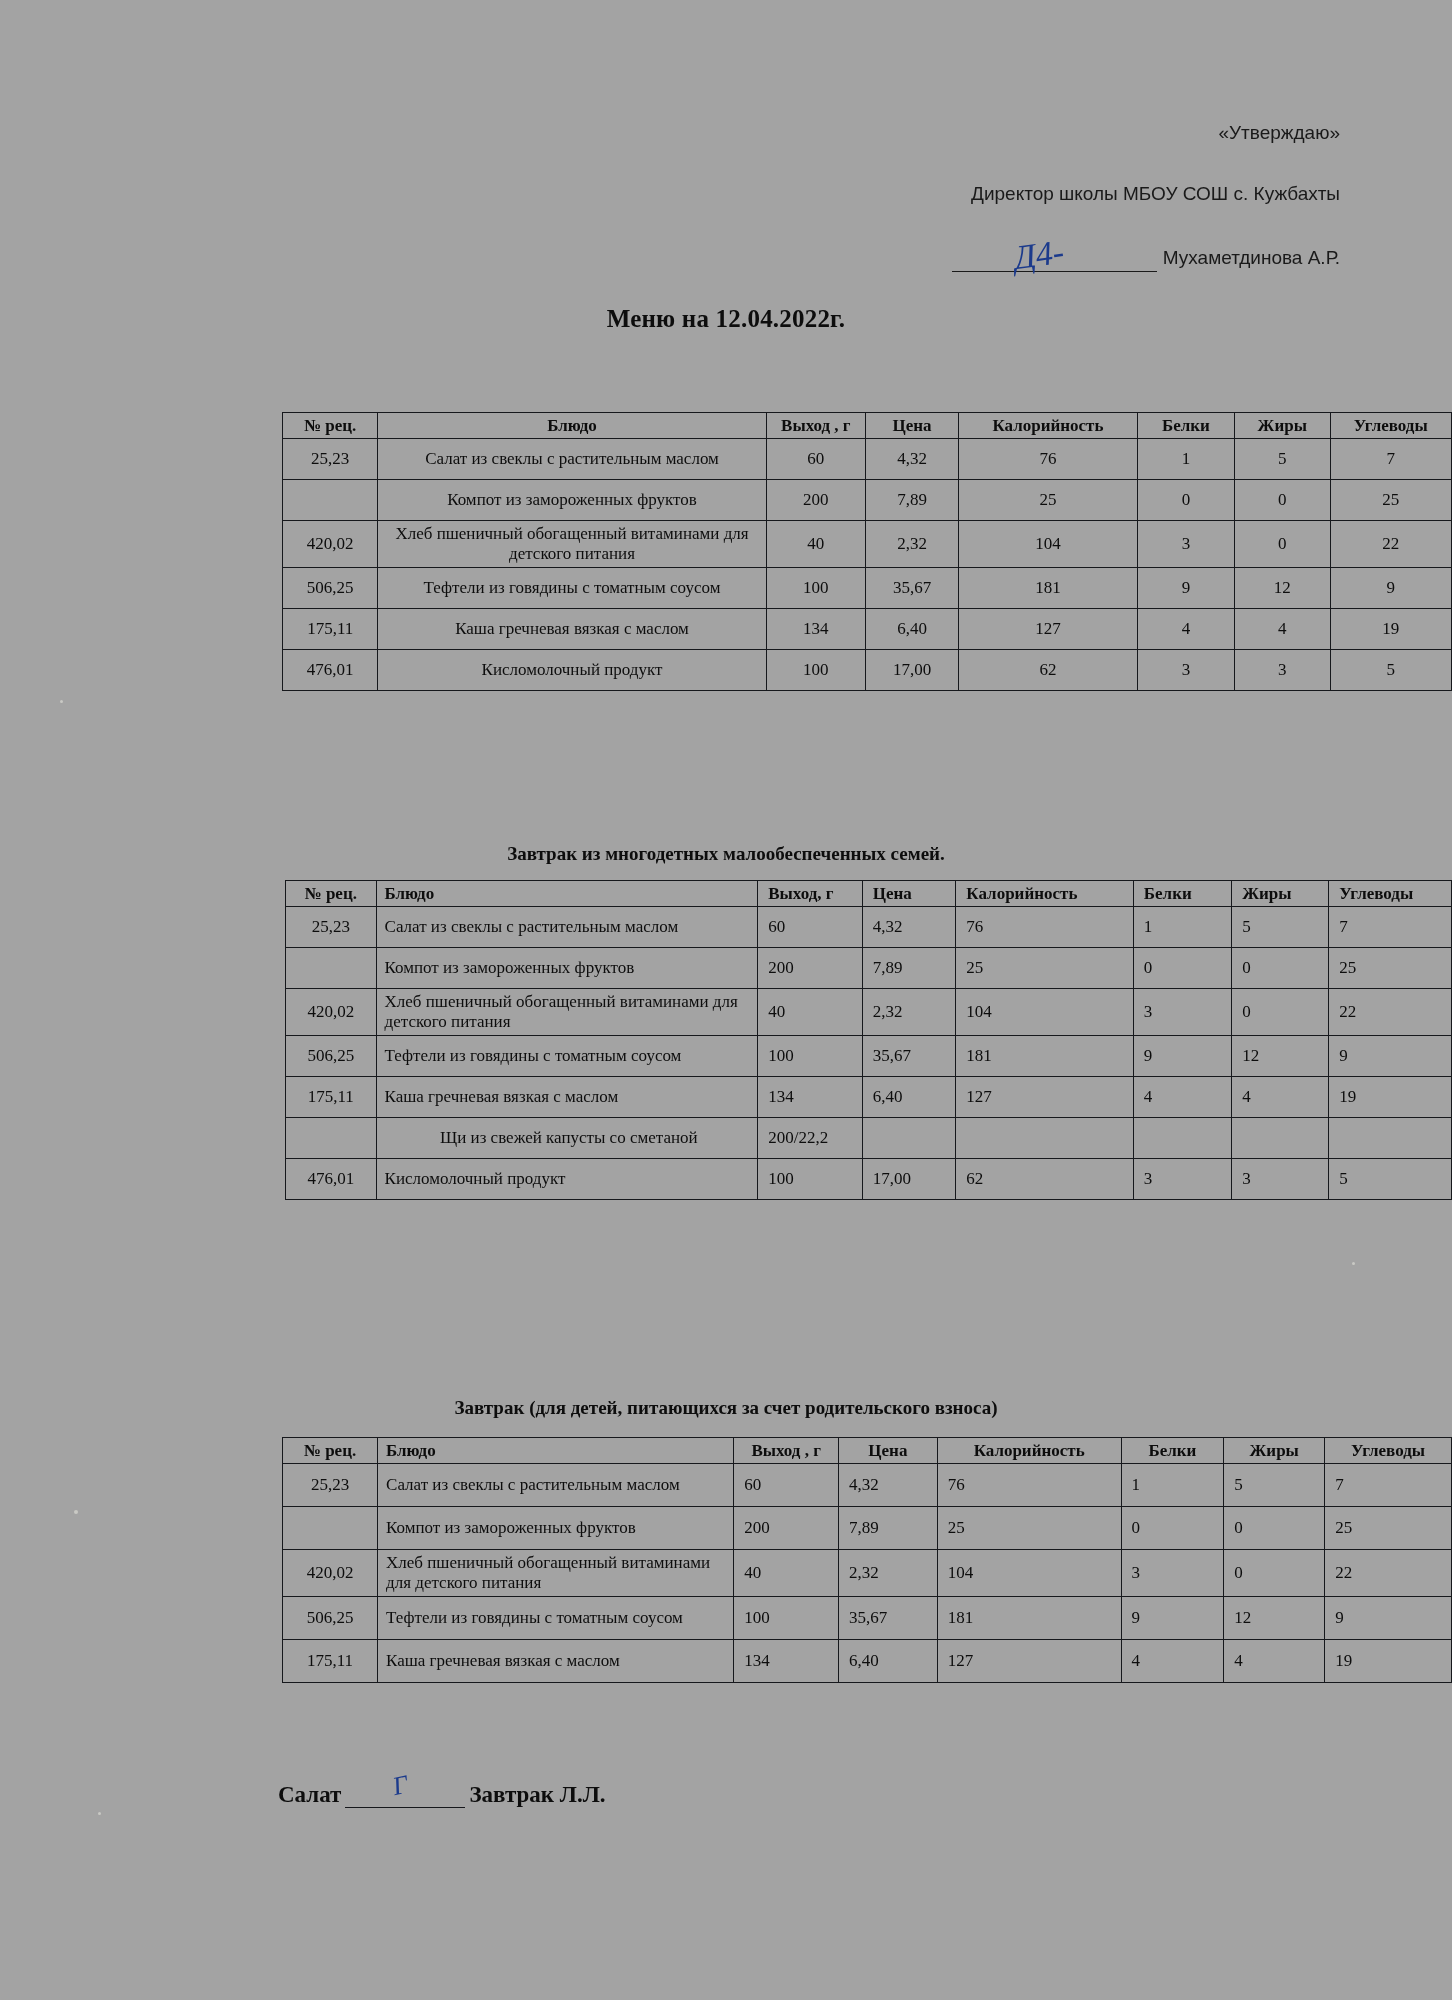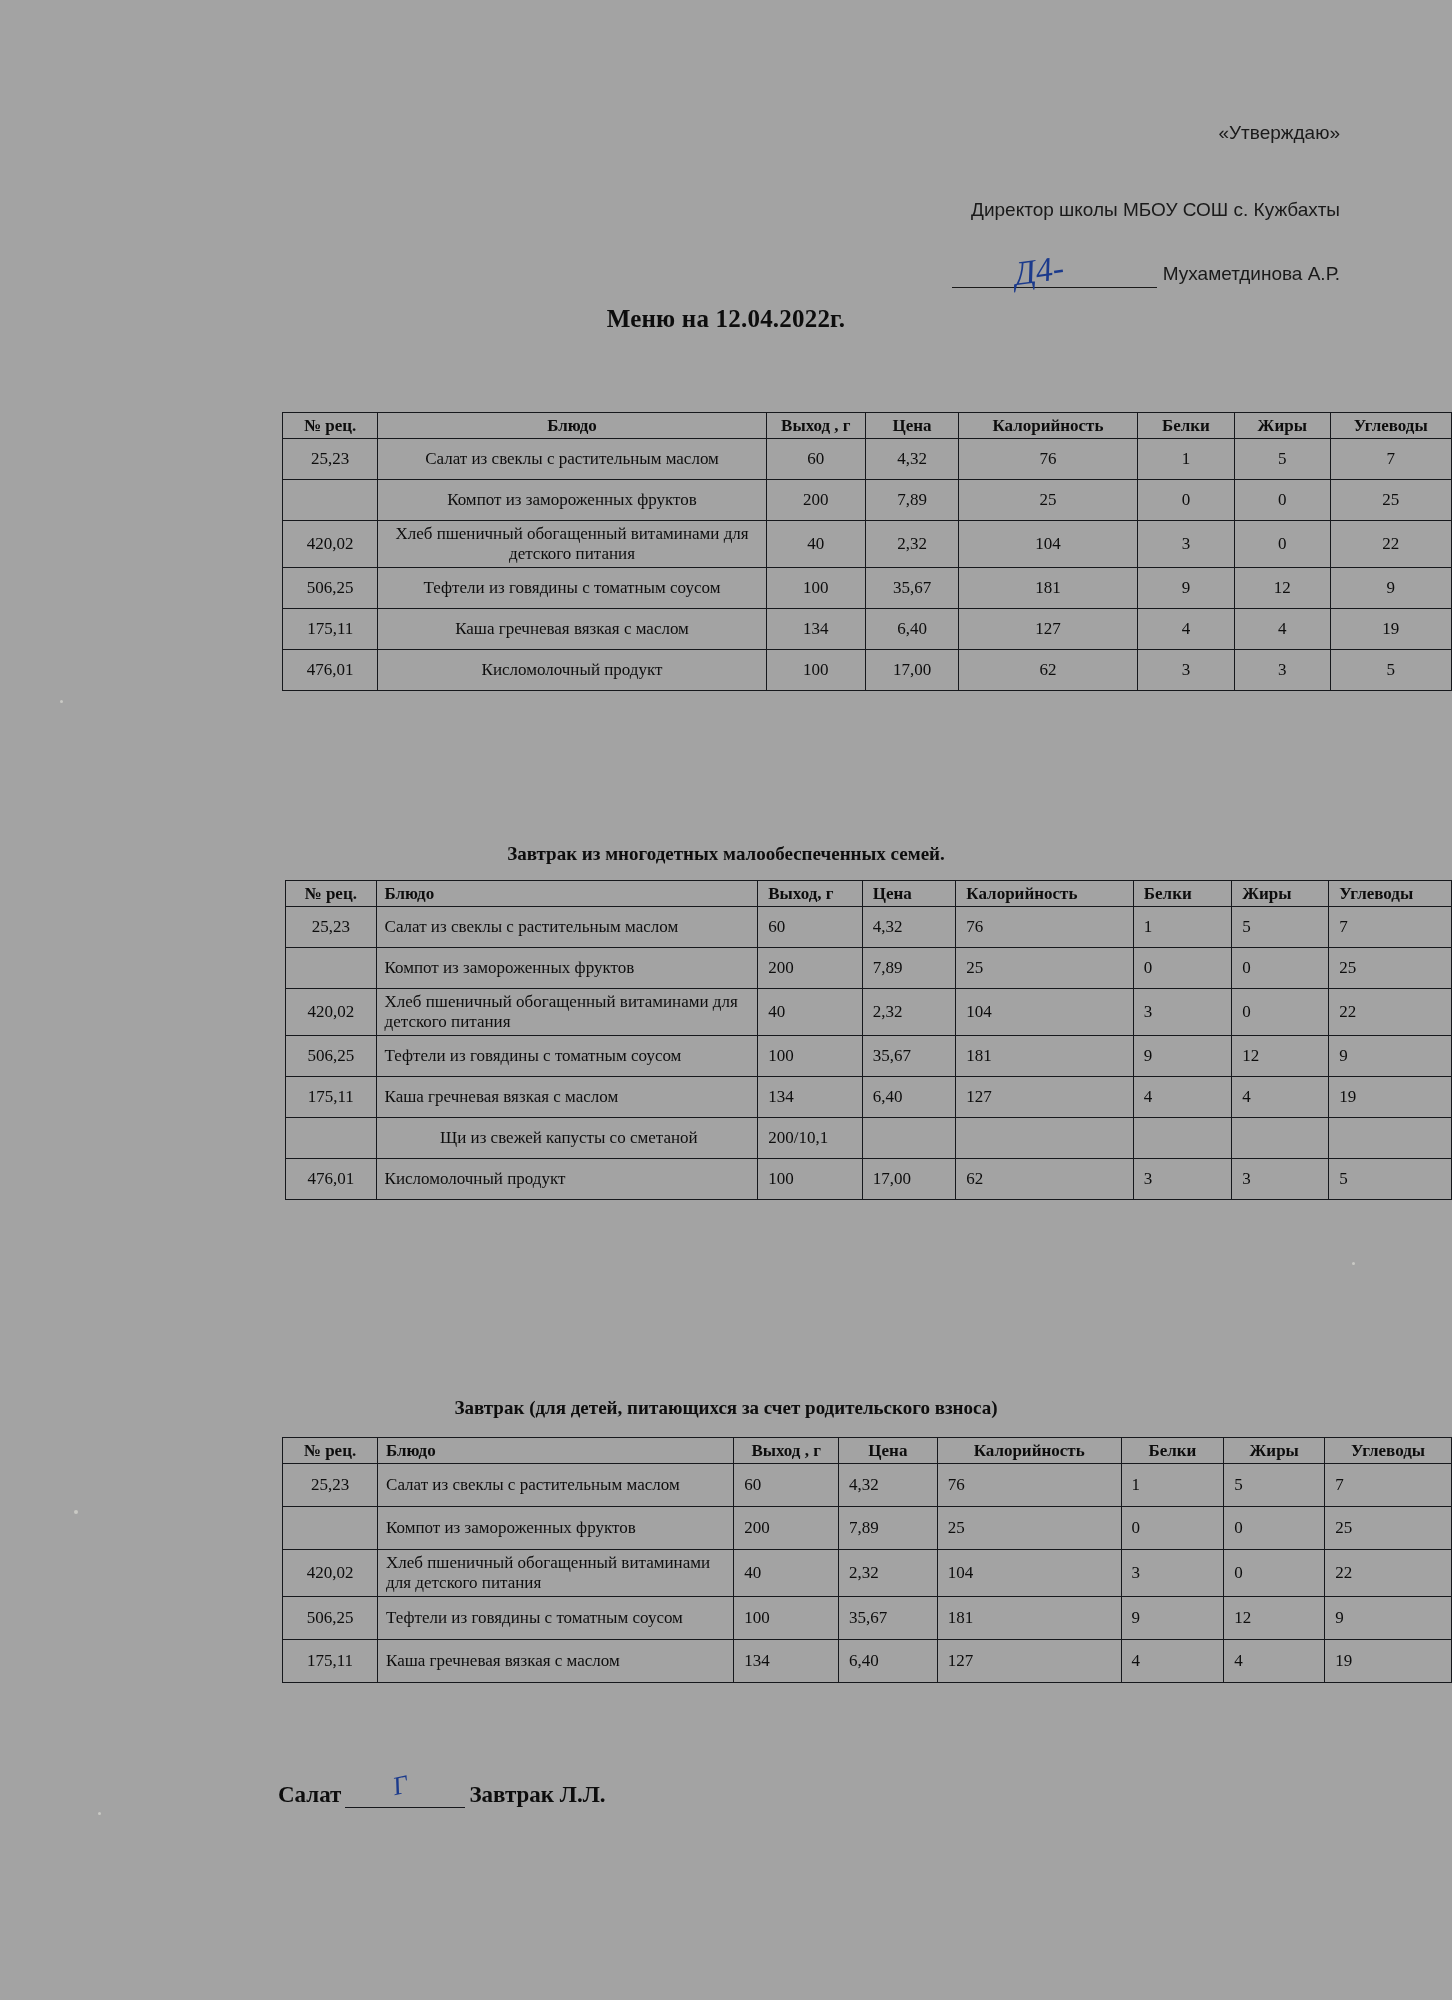--- a/index.html
+++ b/index.html
@@ -28,21 +28,21 @@
     top: 118px;
     right: 112px;
     width: 640px;
     text-align: right;
     font-family: "Liberation Sans", sans-serif;
     font-size: 19px;
     line-height: 1.55;
     color: #1a1a1a;
   }
   .header .approve { display: block; }
-  .header .director { display: block; margin-top: 48px; }
+  .header .director { display: block; margin-top: 32px; }
   .sign-row {
     margin-top: 34px;
     display: flex;
     justify-content: flex-end;
     align-items: flex-end;
     gap: 6px;
     position: relative;
   }
   .sign-line {
     display: inline-block;
@@ -327,21 +327,21 @@
         <td class="c-out">134</td>
         <td class="c-price">6,40</td>
         <td class="c-cal">127</td>
         <td class="c-prot">4</td>
         <td class="c-fat">4</td>
         <td class="c-carb">19</td>
       </tr>
       <tr>
         <td class="c-num"></td>
         <td class="c-dish dish-center">Щи из свежей капусты со сметаной</td>
-        <td class="c-out">200/10,1</td>
+        <td class="c-out">200/22,2</td>
         <td class="c-price"></td>
         <td class="c-cal"></td>
         <td class="c-prot"></td>
         <td class="c-fat"></td>
         <td class="c-carb"></td>
       </tr>
       <tr>
         <td class="c-num">476,01</td>
         <td class="c-dish">Кисломолочный продукт</td>
         <td class="c-out">100</td>

